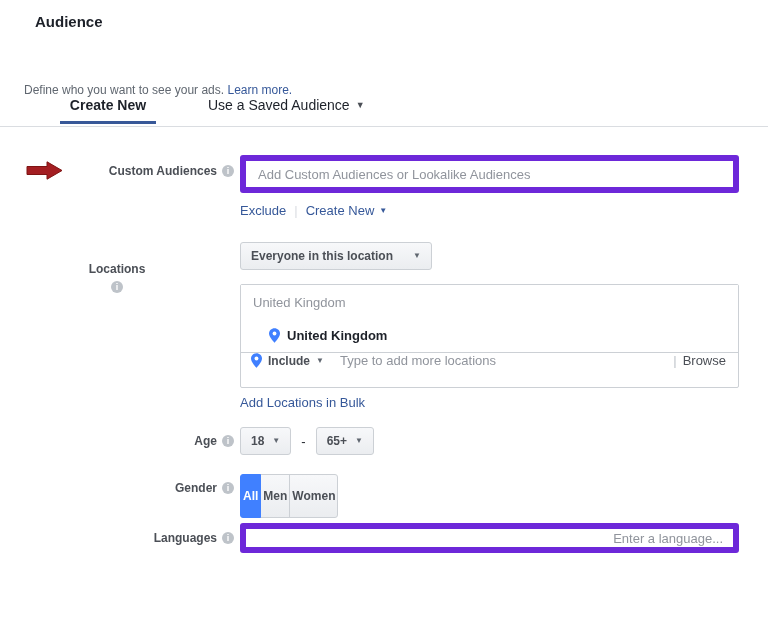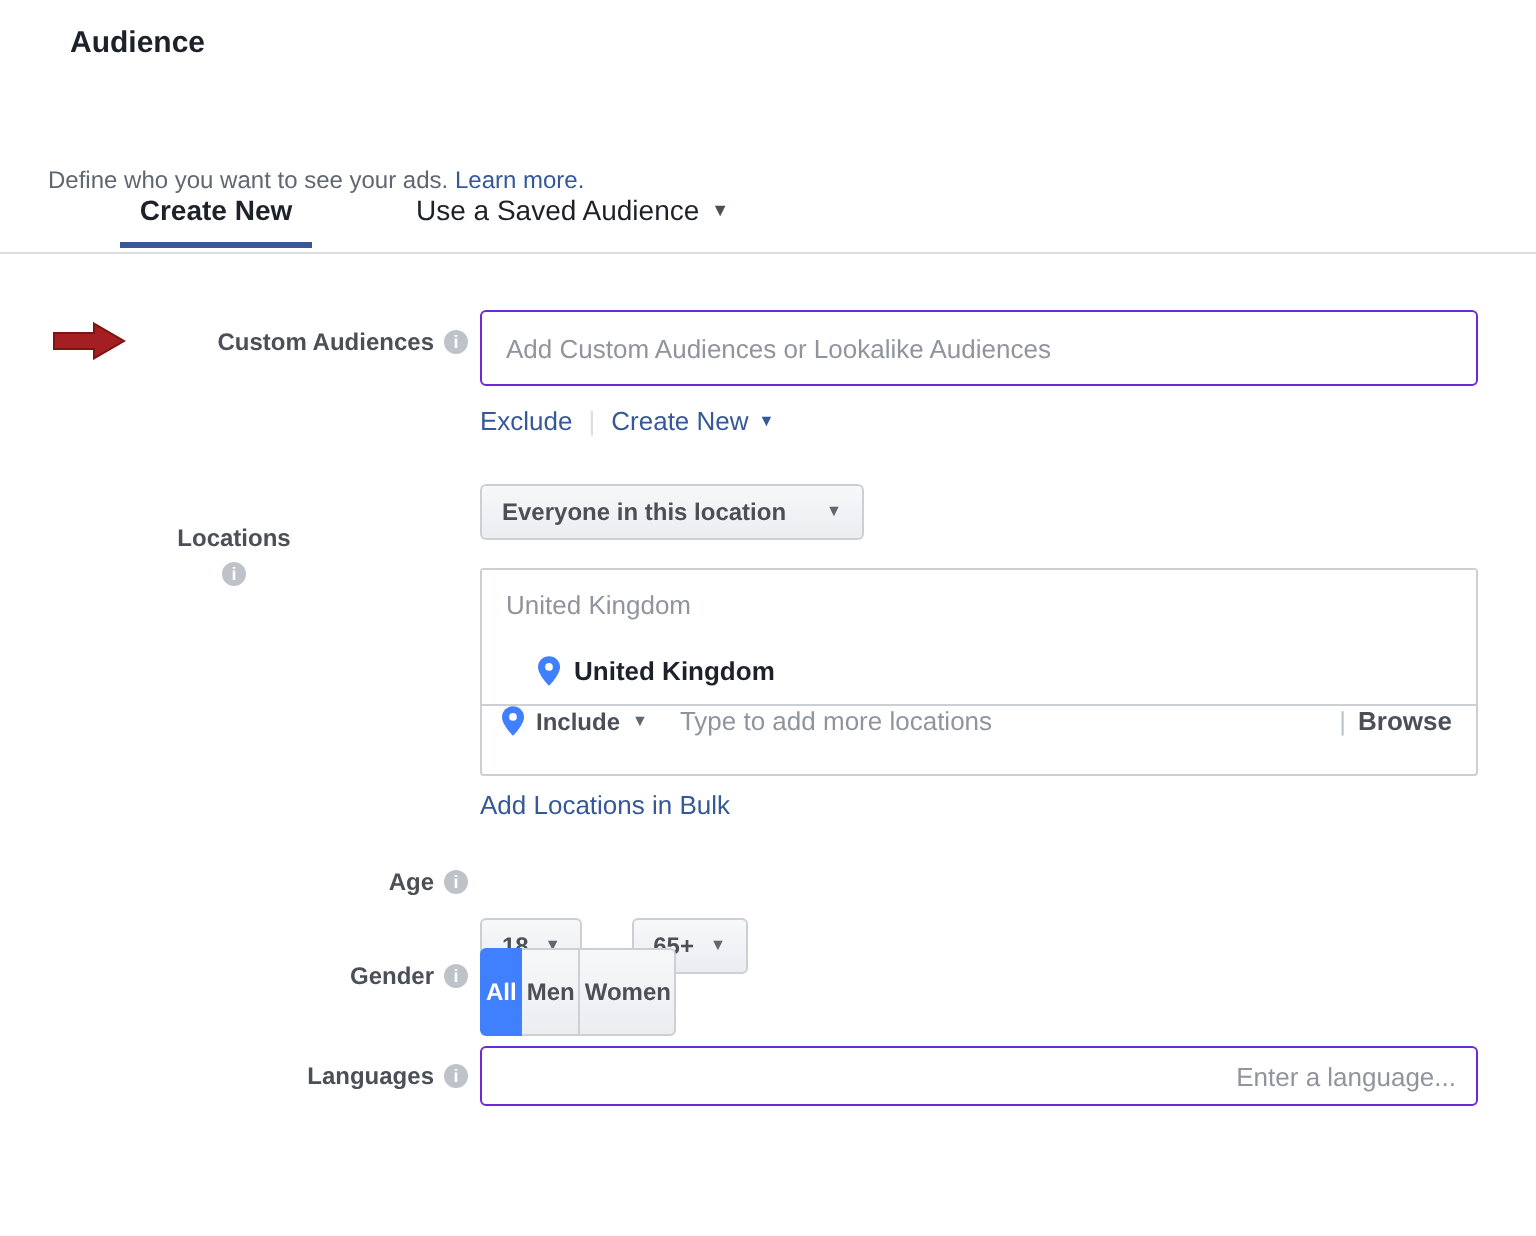--- a/index.html
+++ b/index.html
@@ -15,21 +15,21 @@
   .tab-active { left: 60px; top: 97px; width: 96px; text-align: center; font-size: 14px; font-weight: bold; color: #1d2129; cursor: pointer; }
   .tab-underline { left: 60px; top: 121px; width: 96px; height: 3px; background: #385898; }
   .tab-saved { left: 180px; top: 97px; font-size: 14px; color: #1d2129; cursor: pointer; display: flex; align-items: center; gap: 6px; margin-left: 28px; }
   .caret { font-size: 9px; color: #4b4f56; line-height: 1; }
   .caret-grey { font-size: 8px; color: #606770; line-height: 1; }
   .tabs-divider { left: 0; top: 126px; width: 768px; height: 1px; background: #dadde1; }
 
   .field-label { left: 0; width: 234px; display: flex; justify-content: flex-end; align-items: center; gap: 5px; font-size: 12px; font-weight: bold; color: #4b4f56; }
   .info-icon { width: 12px; height: 12px; border-radius: 50%; background: #bec3c9; color: #fff; font-size: 9px; font-weight: bold; line-height: 12px; text-align: center; display: inline-block; cursor: pointer; flex: 0 0 12px; }
 
-  .text-input { border: 1px solid #6d28d9; border-radius: 3px; font-size: 13px; color: #1d2129; padding: 0 12px; font-family: inherit; outline: none; background: #fff; }
+  .text-input { border: 6px solid #6d28d9; border-radius: 3px; font-size: 13px; color: #1d2129; padding: 0 12px; font-family: inherit; outline: none; background: #fff; }
   .text-input::placeholder { color: #90949c; }
 
   .ca-input { left: 240px; top: 155px; width: 499px; height: 38px; }
 
   .links-row { left: 240px; top: 203px; display: flex; align-items: center; gap: 8px; font-size: 13px; }
   .vert-div { color: #dadde1; }
   .link-with-caret { display: inline-flex; align-items: center; gap: 5px; }
   .caret-blue { font-size: 8px; color: #365899; line-height: 1; }
 
   .dropdown-btn { display: inline-flex; align-items: center; gap: 8px; height: 28px; padding: 0 10px; border: 1px solid #ccd0d5; border-radius: 3px; background: linear-gradient(#f7f8fa, #ebedf0); font-size: 12px; font-weight: bold; color: #4b4f56; cursor: pointer; white-space: nowrap; }
@@ -37,25 +37,25 @@
 
   .loc-box { left: 240px; top: 284px; width: 499px; height: 104px; border: 1px solid #ccd0d5; border-radius: 2px; background: #fff; display: flex; flex-direction: column; }
   .loc-search { height: 34px; flex: 0 0 34px; border: none; outline: none; padding: 0 12px; font-size: 13px; font-family: inherit; color: #1d2129; }
   .loc-search::placeholder { color: #90949c; }
   .loc-selected { flex: 1; display: flex; align-items: center; padding-left: 28px; gap: 7px; font-size: 13px; font-weight: bold; color: #1d2129; cursor: pointer; }
   .loc-include-row { height: 35px; flex: 0 0 35px; border-top: 1px solid #ccd0d5; display: flex; align-items: flex-start; padding: 0 10px; gap: 6px; }
   .include-dd { display: inline-flex; align-items: center; gap: 6px; font-size: 12px; font-weight: bold; color: #4b4f56; cursor: pointer; }
   .loc-more-input { flex: 1; border: none; outline: none; font-size: 13px; font-family: inherit; color: #1d2129; padding-left: 10px; min-width: 0; }
   .loc-more-input::placeholder { color: #90949c; }
   .browse-div { color: #bec3c9; font-size: 13px; }
-  .browse-btn { font-size: 13px; font-weight: bold; color: #4b4f56; cursor: pointer; padding-right: 2px; }
+  .browse-btn { font-size: 13px; font-weight: normal; color: #4b4f56; cursor: pointer; padding-right: 2px; }
 
   .bulk-link { left: 240px; top: 395px; font-size: 13px; }
 
-  .age-row { left: 240px; top: 427px; display: flex; align-items: center; gap: 10px; margin-top: 32px; }
+  .age-row { left: 240px; top: 427px; display: flex; align-items: center; gap: 10px; }
   .age-dash { font-size: 13px; color: #1d2129; }
 
   .gender-seg { left: 240px; top: 474px; display: flex; }
   .seg-btn { height: 44px; padding: 0 2px; border: 1px solid #ccd0d5; background: linear-gradient(#f7f8fa, #ebedf0); font-size: 12px; font-weight: bold; color: #4b4f56; display: flex; align-items: center; cursor: pointer; margin-left: -1px; position: relative; }
   .seg-btn:first-child { margin-left: 0; border-radius: 3px 0 0 3px; }
   .seg-btn:last-child { border-radius: 0 3px 3px 0; }
   .seg-btn.active { background: #4080ff; border-color: #4080ff; color: #fff; z-index: 1; }
 
   .lang-input { left: 240px; top: 523px; width: 499px; height: 30px; padding: 0 10px; text-align: right; }
 

